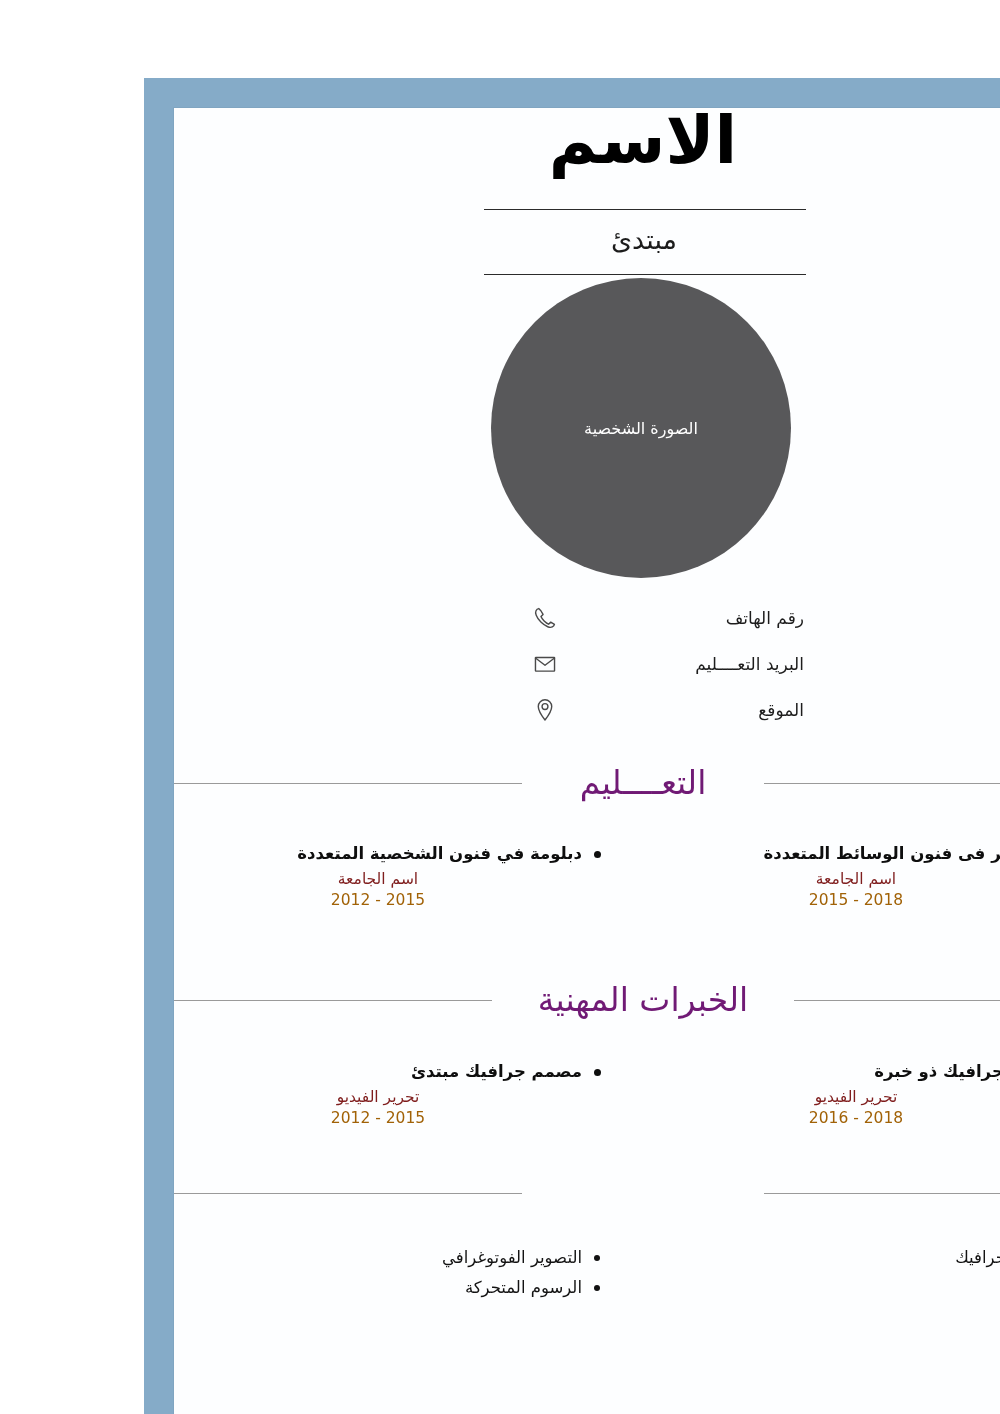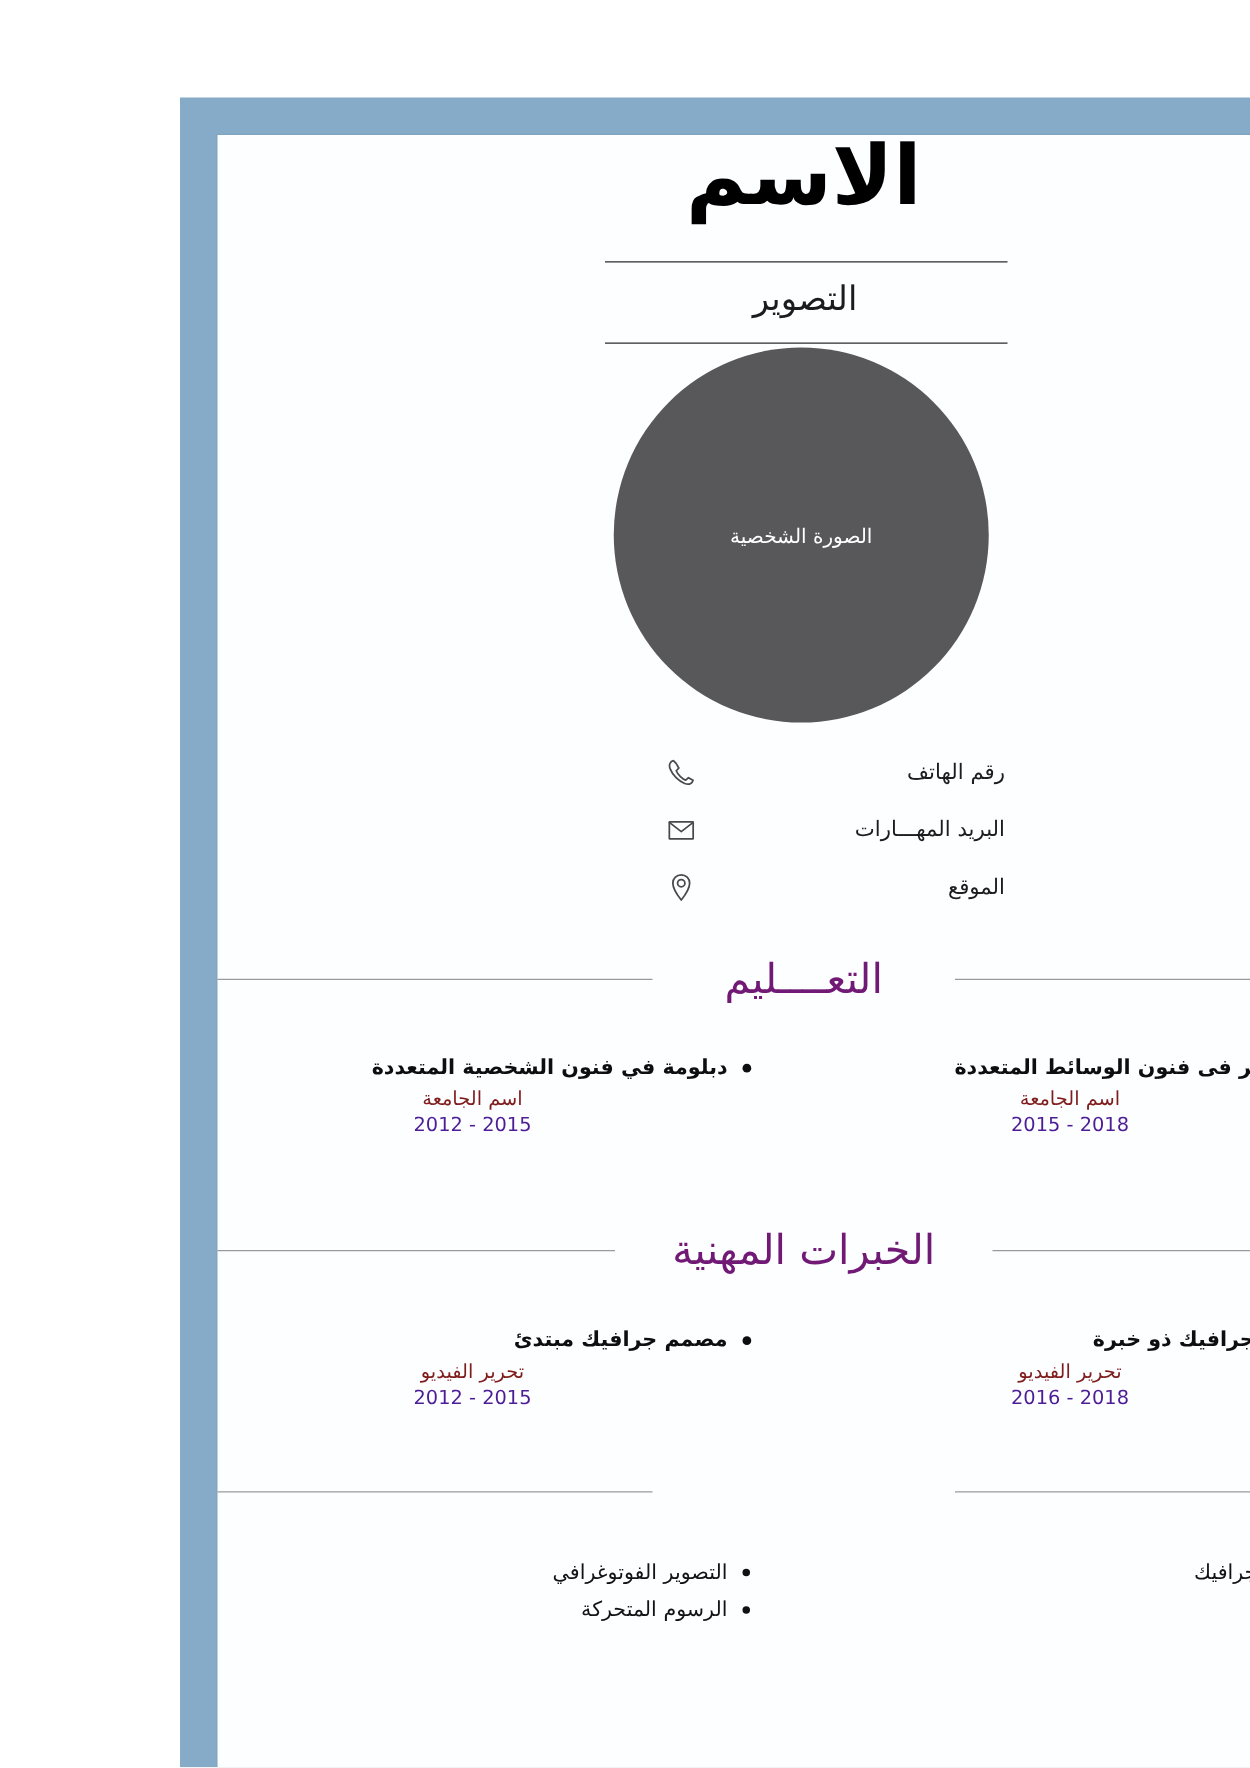--- a/index.html
+++ b/index.html
@@ -197,21 +197,21 @@
     padding-right: 22px;
     font-size: 15.5px;
     color: #7f1d1d;
     line-height: 21px;
     font-weight: 400;
     text-align: center;
   }
   .entry .dates {
     padding-right: 22px;
     font-size: 15.5px;
-    color: #4c1d95;
+    color: #a16207;
     line-height: 21px;
     font-weight: 400;
     text-align: center;
     direction: ltr;
   }
 
   
   .skill-col {
     position: absolute;
     width: 430px;
@@ -242,21 +242,21 @@
 <div class="page">
 
   <div class="blue-frame"></div>
   <div class="inner-sheet"></div>
 
   <div class="content">
 
     <div class="cv-name">الاسم</div>
 
     <div class="rule rule-top"></div>
-    <div class="cv-job">التصوير</div>
+    <div class="cv-job">مبتدئ</div>
     <div class="rule rule-bottom"></div>
 
     <div class="photo-circle">
       <span class="photo-label">الصورة الشخصية</span>
     </div>
 
     <div class="contact-block">
 
       <div class="contact-row">
         <span class="contact-icon">
@@ -269,21 +269,21 @@
         <span class="contact-text">رقم الهاتف</span>
       </div>
 
       <div class="contact-row">
         <span class="contact-icon">
           <svg viewBox="0 0 24 24" fill="none" stroke="#4a4a4a" stroke-width="1.3" stroke-linecap="round" stroke-linejoin="round">
             <rect x="3.2" y="6" width="17.6" height="12.6" rx="0.4"></rect>
             <path d="M3.2 6.4 12 13.2 20.8 6.4"></path>
           </svg>
         </span>
-        <span class="contact-text">البريد المهـــارات</span>
+        <span class="contact-text">البريد التعــــليم</span>
       </div>
 
       <div class="contact-row">
         <span class="contact-icon">
           <svg viewBox="0 0 24 24" fill="none" stroke="#4a4a4a" stroke-width="1.3" stroke-linecap="round" stroke-linejoin="round">
             <path d="M12 2.6c-3.4 0-6.2 2.8-6.2 6.2 0 4.6 6.2 12.4 6.2 12.4s6.2-7.8 6.2-12.4
                      c0-3.4-2.8-6.2-6.2-6.2z"></path>
             <circle cx="12" cy="8.8" r="2.7"></circle>
           </svg>
         </span>

